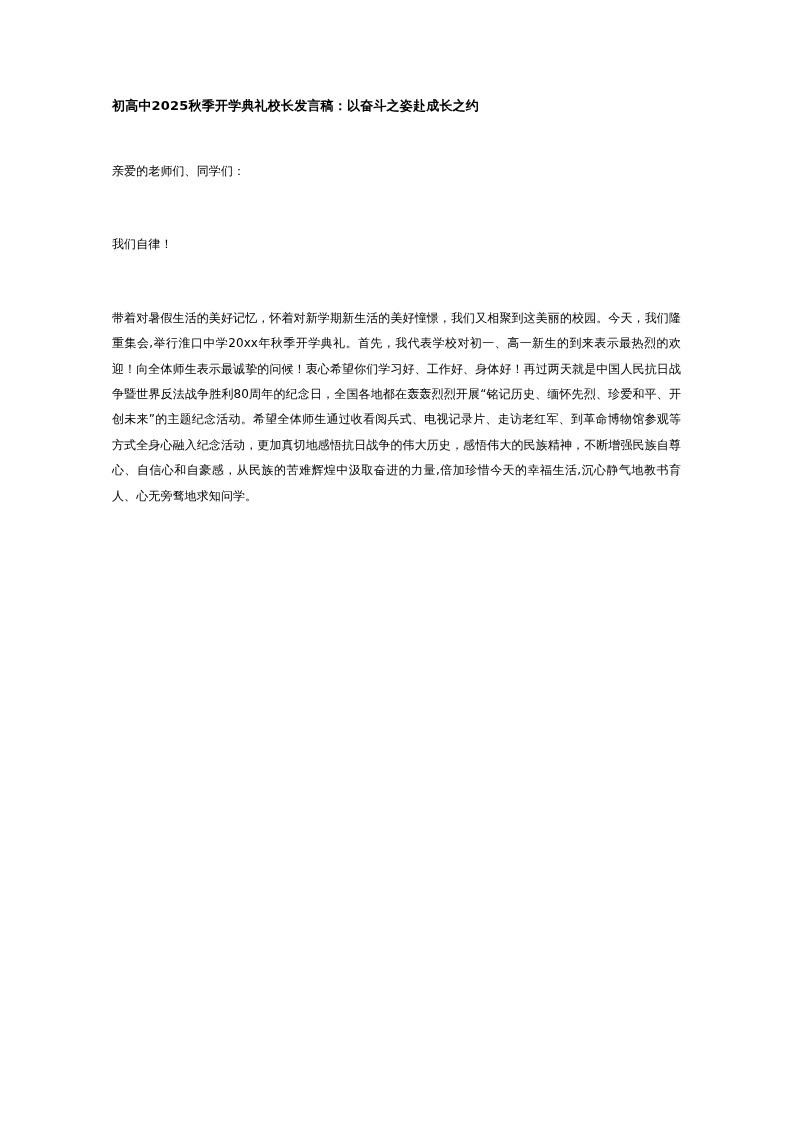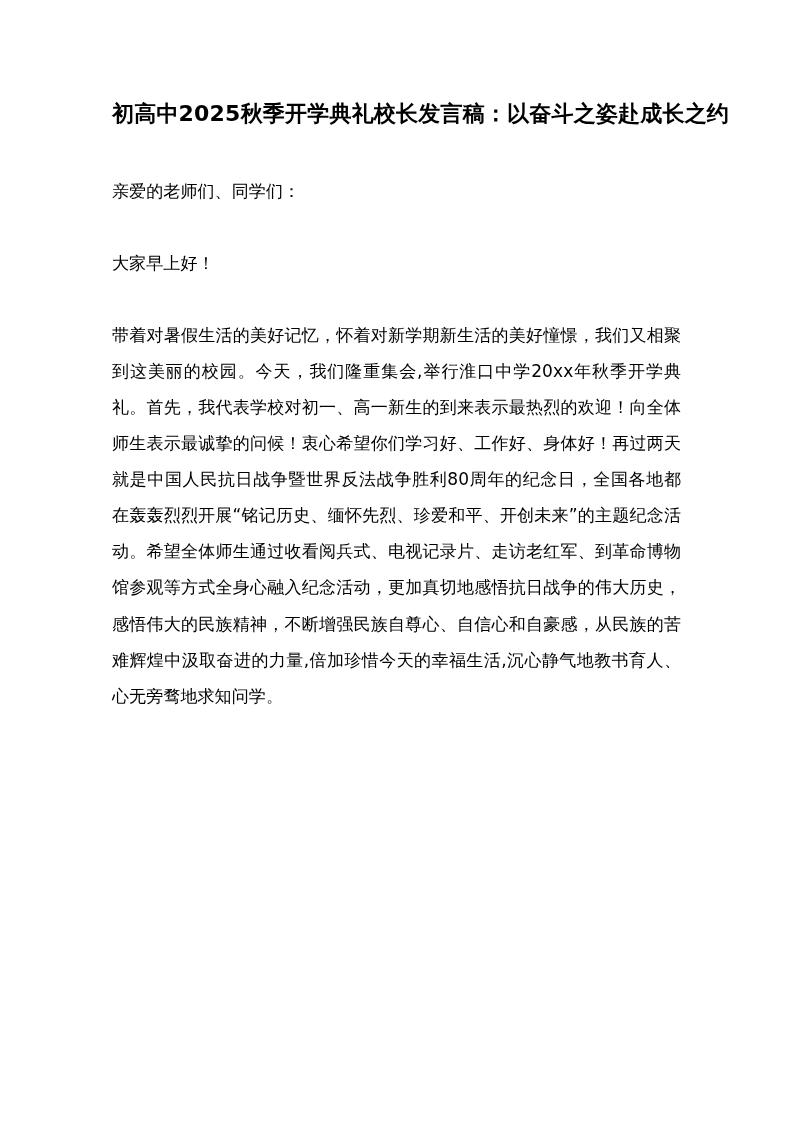--- a/index.html
+++ b/index.html
@@ -18,53 +18,53 @@
   .page {
     width: 793px;
     height: 1122px;
     box-sizing: border-box;
     padding: 96px 112px 60px 112px;
     position: relative;
   }
   .doc-title {
     font-family: "DejaVu Sans", "Liberation Sans", sans-serif;
     font-weight: bold;
-    font-size: 22px;
+    font-size: 13px;
     line-height: 1.6;
     letter-spacing: 0.2px;
     margin: 0 0 42px 0;
     text-align: left;
     white-space: nowrap;
   }
   .para {
     font-family: "DejaVu Sans", "Liberation Sans", sans-serif;
-    font-size: 17px;
+    font-size: 12px;
     line-height: 2.12;
-    margin: 0 0 26px 0;
+    margin: 12px 0 26px 0;
     text-align: justify;
     text-justify: inter-ideograph;
     letter-spacing: 0.1px;
   }
   .para:last-child {
     margin-bottom: 0;
   }
   .spacer-sm { height: 10px; }
 </style>
 </head>
 <body>
 
 <div class="page">
 
   <h1 class="doc-title">初高中2025秋季开学典礼校长发言稿：以奋斗之姿赴成长之约</h1>
 
   <p class="para">亲爱的老师们、同学们：</p>
 
   <div class="spacer-sm"></div>
 
-  <p class="para">大家早上好！</p>
+  <p class="para">我们自律！</p>
 
   <div class="spacer-sm"></div>
 
   <p class="para">带着对暑假生活的美好记忆，怀着对新学期新生活的美好憧憬，我们又相聚到这美丽的校园。今天，我们隆重集会,举行淮口中学20xx年秋季开学典礼。首先，我代表学校对初一、高一新生的到来表示最热烈的欢迎！向全体师生表示最诚挚的问候！衷心希望你们学习好、工作好、身体好！再过两天就是中国人民抗日战争暨世界反法战争胜利80周年的纪念日，全国各地都在轰轰烈烈开展“铭记历史、缅怀先烈、珍爱和平、开创未来”的主题纪念活动。希望全体师生通过收看阅兵式、电视记录片、走访老红军、到革命博物馆参观等方式全身心融入纪念活动，更加真切地感悟抗日战争的伟大历史，感悟伟大的民族精神，不断增强民族自尊心、自信心和自豪感，从民族的苦难辉煌中汲取奋进的力量,倍加珍惜今天的幸福生活,沉心静气地教书育人、心无旁骛地求知问学。</p>
 
   <div class="spacer-sm"></div>
 
 
 </div>
 

